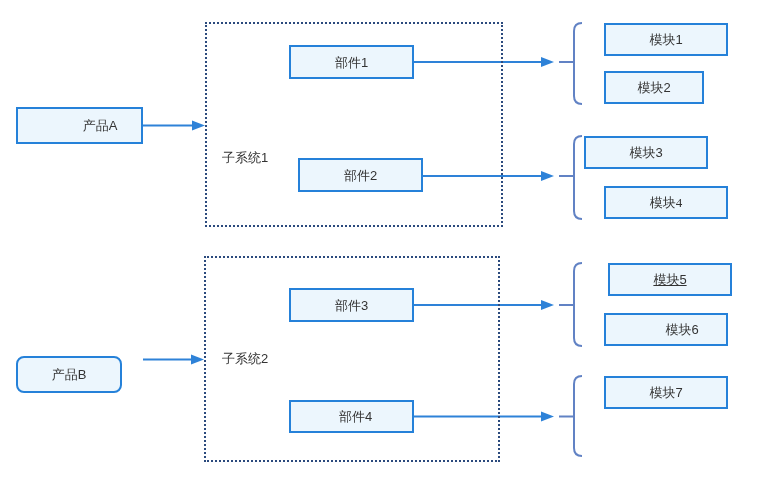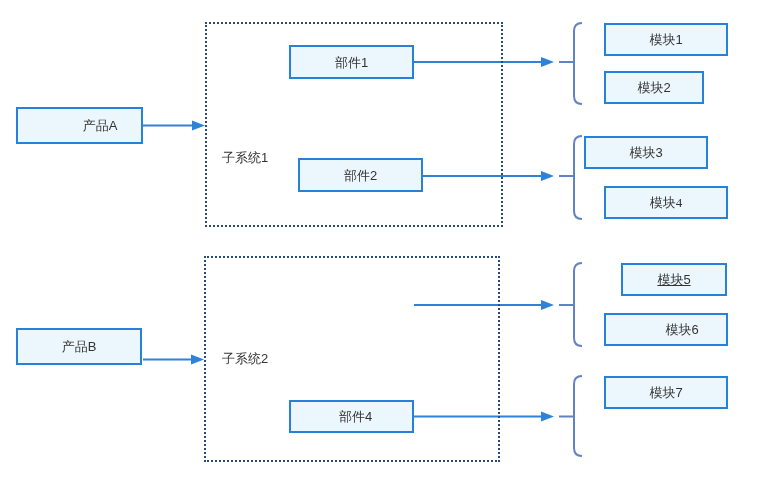--- a/index.html
+++ b/index.html
@@ -113,47 +113,50 @@
 
   <div class="dashed-box" style="left:205px; top:22px; width:298px; height:205px;"></div>
   <div class="dashed-box" style="left:204px; top:256px; width:296px; height:206px;"></div>
 
   <div class="float-label" style="left:222px; top:115px;margin-top:33px;">子系统1</div>
   <div class="float-label" style="left:222px; top:349px;">子系统2</div>
 
   <div class="node" style="left:16px; top:107px; width:127px; height:37px;padding-left:41px;">
     <span>产品A</span>
   </div>
-  <div class="node" style="left:16px; top:328px; width:126px; height:37px;">
+  <div class="node" style="left:16px; top:356px; width:106px; height:37px;border-radius:8px;">
     <span>产品B</span>
   </div>
 
   <div class="node" style="left:289px; top:45px; width:125px; height:34px;">
     <span>部件1</span>
   </div>
   <div class="node" style="left:298px; top:158px; width:125px; height:34px;">
     <span>部件2</span>
+  </div>
+  <div class="node" style="left:289px; top:288px; width:125px; height:34px;">
+    <span>部件3</span>
   </div>
   <div class="node" style="left:289px; top:400px; width:125px; height:33px;padding-left:8px;">
     <span>部件4</span>
   </div>
 
   <div class="node" style="left:604px; top:23px; width:124px; height:33px;">
     <span>模块1</span>
   </div>
   <div class="node" style="left:604px; top:71px; width:100px; height:33px;">
     <span>模块2</span>
   </div>
   <div class="node" style="left:584px; top:136px; width:124px; height:33px;">
     <span>模块3</span>
   </div>
   <div class="node" style="left:604px; top:186px; width:124px; height:33px;font-family:Liberation Serif, serif;">
     <span>模块4</span>
   </div>
-  <div class="node" style="left:621px; top:263px; width:106px; height:33px;text-decoration:underline;">
+  <div class="node" style="left:608px; top:263px; width:124px; height:33px;text-decoration:underline;">
     <span>模块5</span>
   </div>
   <div class="node" style="left:604px; top:313px; width:124px; height:33px;padding-left:32px;">
     <span>模块6</span>
   </div>
   <div class="node" style="left:604px; top:376px; width:124px; height:33px;">
     <span>模块7</span>
   </div>
 
 </div>

